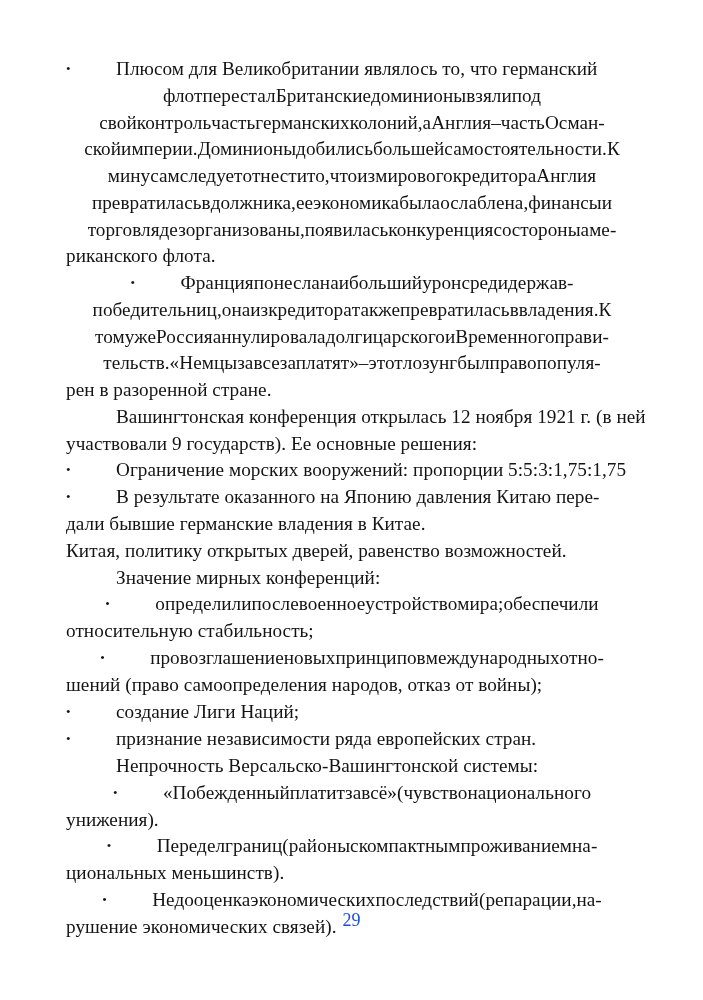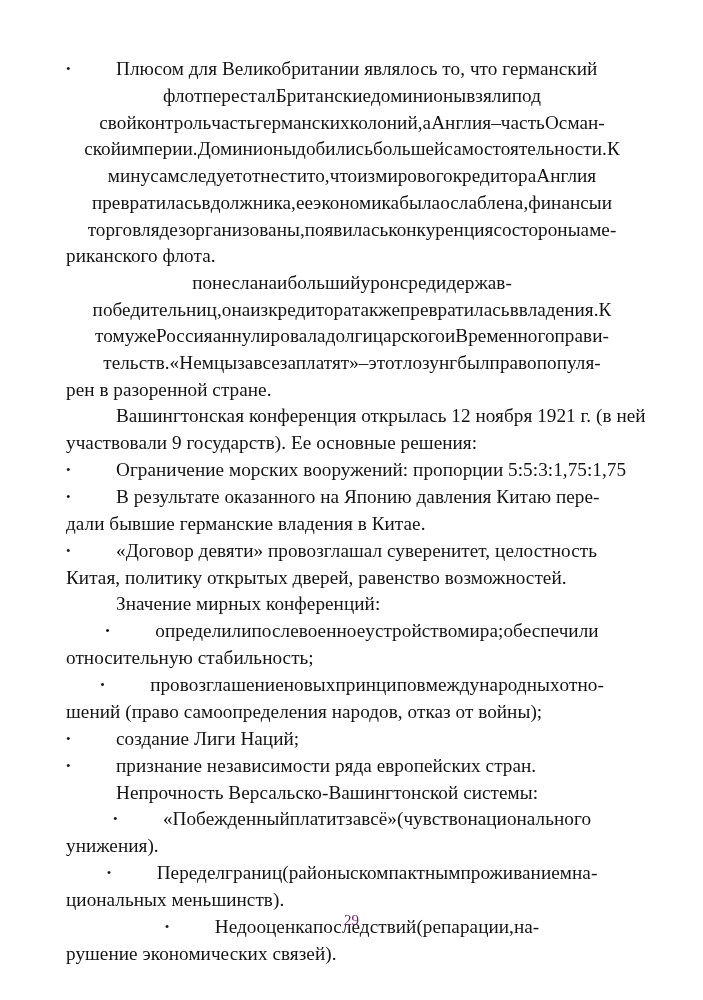--- a/index.html
+++ b/index.html
@@ -78,23 +78,23 @@
   .ln.just > .w.lead {
     display: inline-block;
   }
 
   #page-number {
     position: absolute;
     left: 0;
     top: 908px;
     width: 703px;
     text-align: center;
-    font-size: 15px;
+    font-size: 18px;
     line-height: 24px;
-    color: #701a75;
+    color: #1d4ed8;
   }
 </style>
 </head>
 <body>
 
 <div id="page">
 
   <div id="text-column">
       <p class="para">
         <span class="ln"><span class="bullet"><span class="bullet-dot">•</span></span>Плюсом для Великобритании являлось то, что германский</span>
@@ -155,20 +155,21 @@
           <span class="w">появилась</span>
           <span class="w">конкуренция</span>
           <span class="w">со</span>
           <span class="w">стороны</span>
           <span class="w">аме-</span>
         </span>
         <span class="ln">риканского флота.</span>
       </p>
       <p class="para">
         <span class="ln just">
+          <span class="w lead"><span class="bullet"><span class="bullet-dot">•</span></span>Франция</span>
           <span class="w">понесла</span>
           <span class="w">наибольший</span>
           <span class="w">урон</span>
           <span class="w">среди</span>
           <span class="w">держав-</span>
         </span>
         <span class="ln just">
           <span class="w lead">победительниц,</span>
           <span class="w">она</span>
           <span class="w">из</span>
@@ -210,21 +211,20 @@
         <span class="ln">участвовали 9 государств). Ее основные решения:</span>
       </p>
       <p class="para">
         <span class="ln"><span class="bullet"><span class="bullet-dot">•</span></span>Ограничение морских вооружений: пропорции 5:5:3:1,75:1,75</span>
       </p>
       <p class="para">
         <span class="ln"><span class="bullet"><span class="bullet-dot">•</span></span>В результате оказанного на Японию давления Китаю пере-</span>
         <span class="ln">дали бывшие германские владения в Китае.</span>
       </p>
       <p class="para">
-        <span class="ln"><span class="bullet"><span class="bullet-dot">•</span></span>«Договор девяти» провозглашал суверенитет, целостность</span>
         <span class="ln">Китая, политику открытых дверей, равенство возможностей.</span>
       </p>
       <p class="para">
         <span class="ln"><span class="indent"></span>Значение мирных конференций:</span>
       </p>
       <p class="para">
         <span class="ln just">
           <span class="w lead"><span class="bullet"><span class="bullet-dot">•</span></span>определили</span>
           <span class="w">послевоенное</span>
           <span class="w">устройство</span>
@@ -271,20 +271,21 @@
           <span class="w">с</span>
           <span class="w">компактным</span>
           <span class="w">проживанием</span>
           <span class="w">на-</span>
         </span>
         <span class="ln">циональных меньшинств).</span>
       </p>
       <p class="para">
         <span class="ln just">
           <span class="w lead"><span class="bullet"><span class="bullet-dot">•</span></span>Недооценка</span>
+          <span class="w">экономических</span>
           <span class="w">последствий</span>
           <span class="w">(репарации,</span>
           <span class="w">на-</span>
         </span>
         <span class="ln">рушение экономических связей).</span>
       </p>
     </div>
 
   <div id="page-number">29</div>
 

